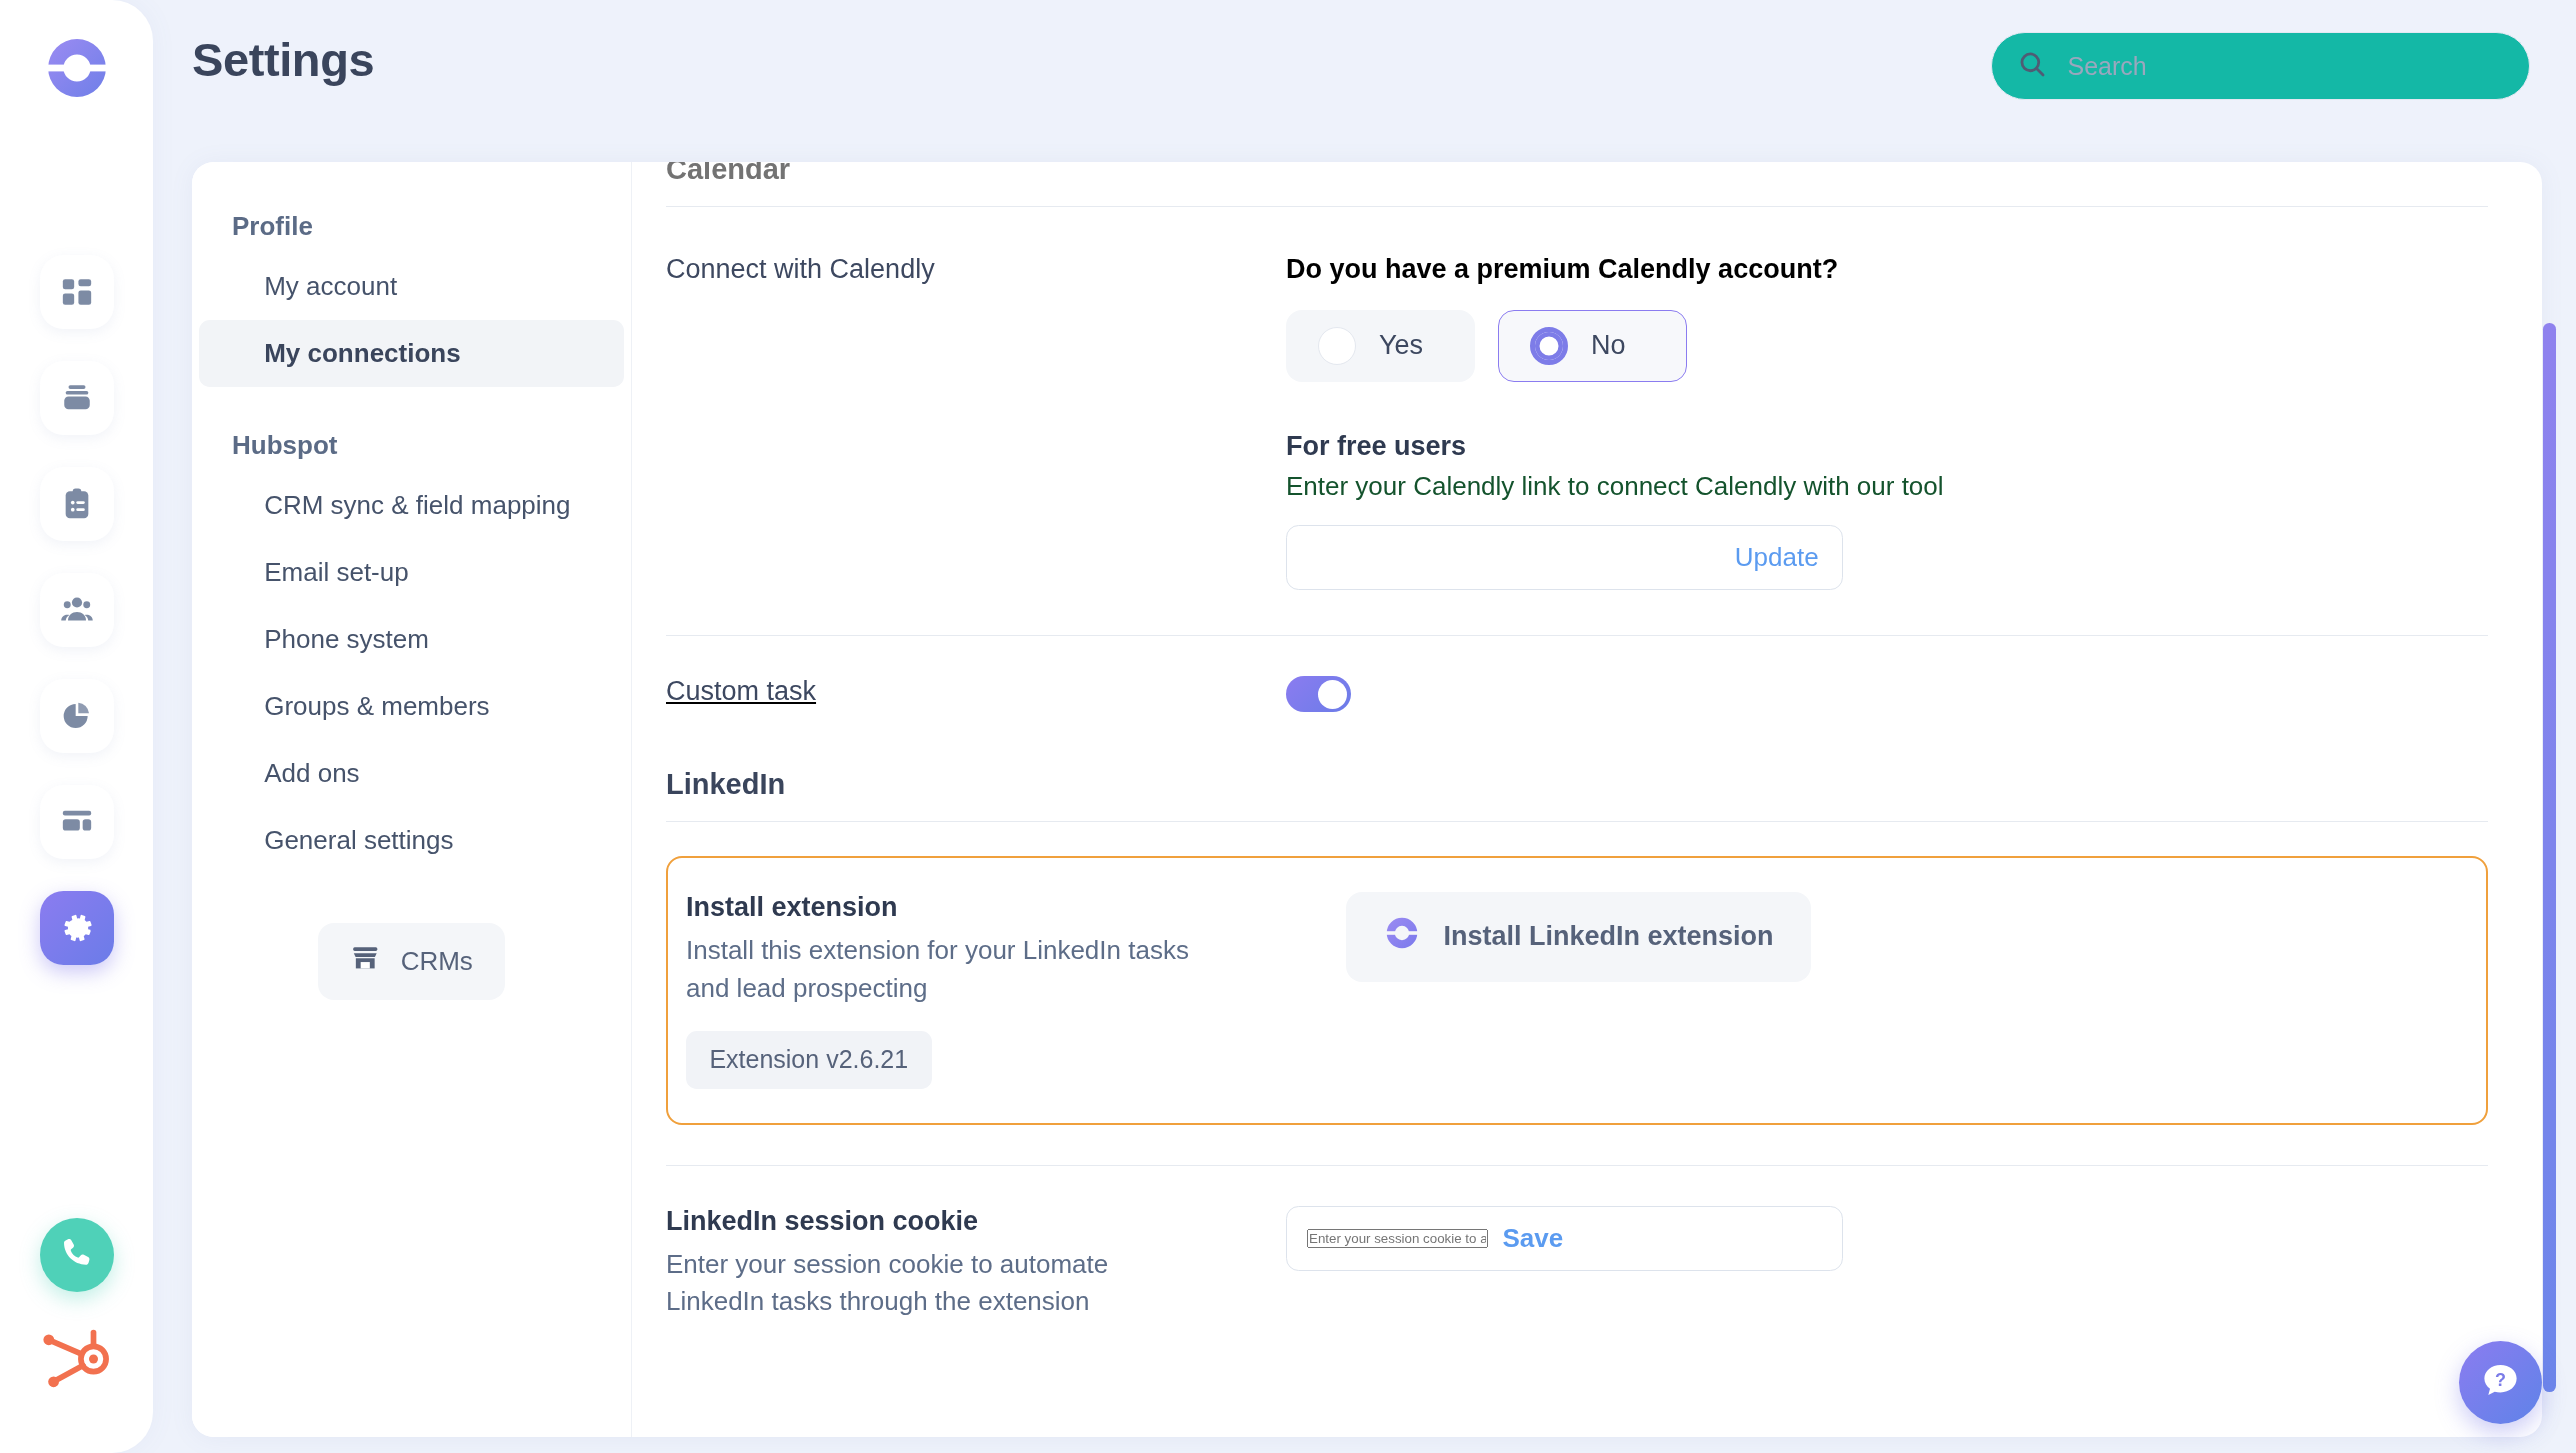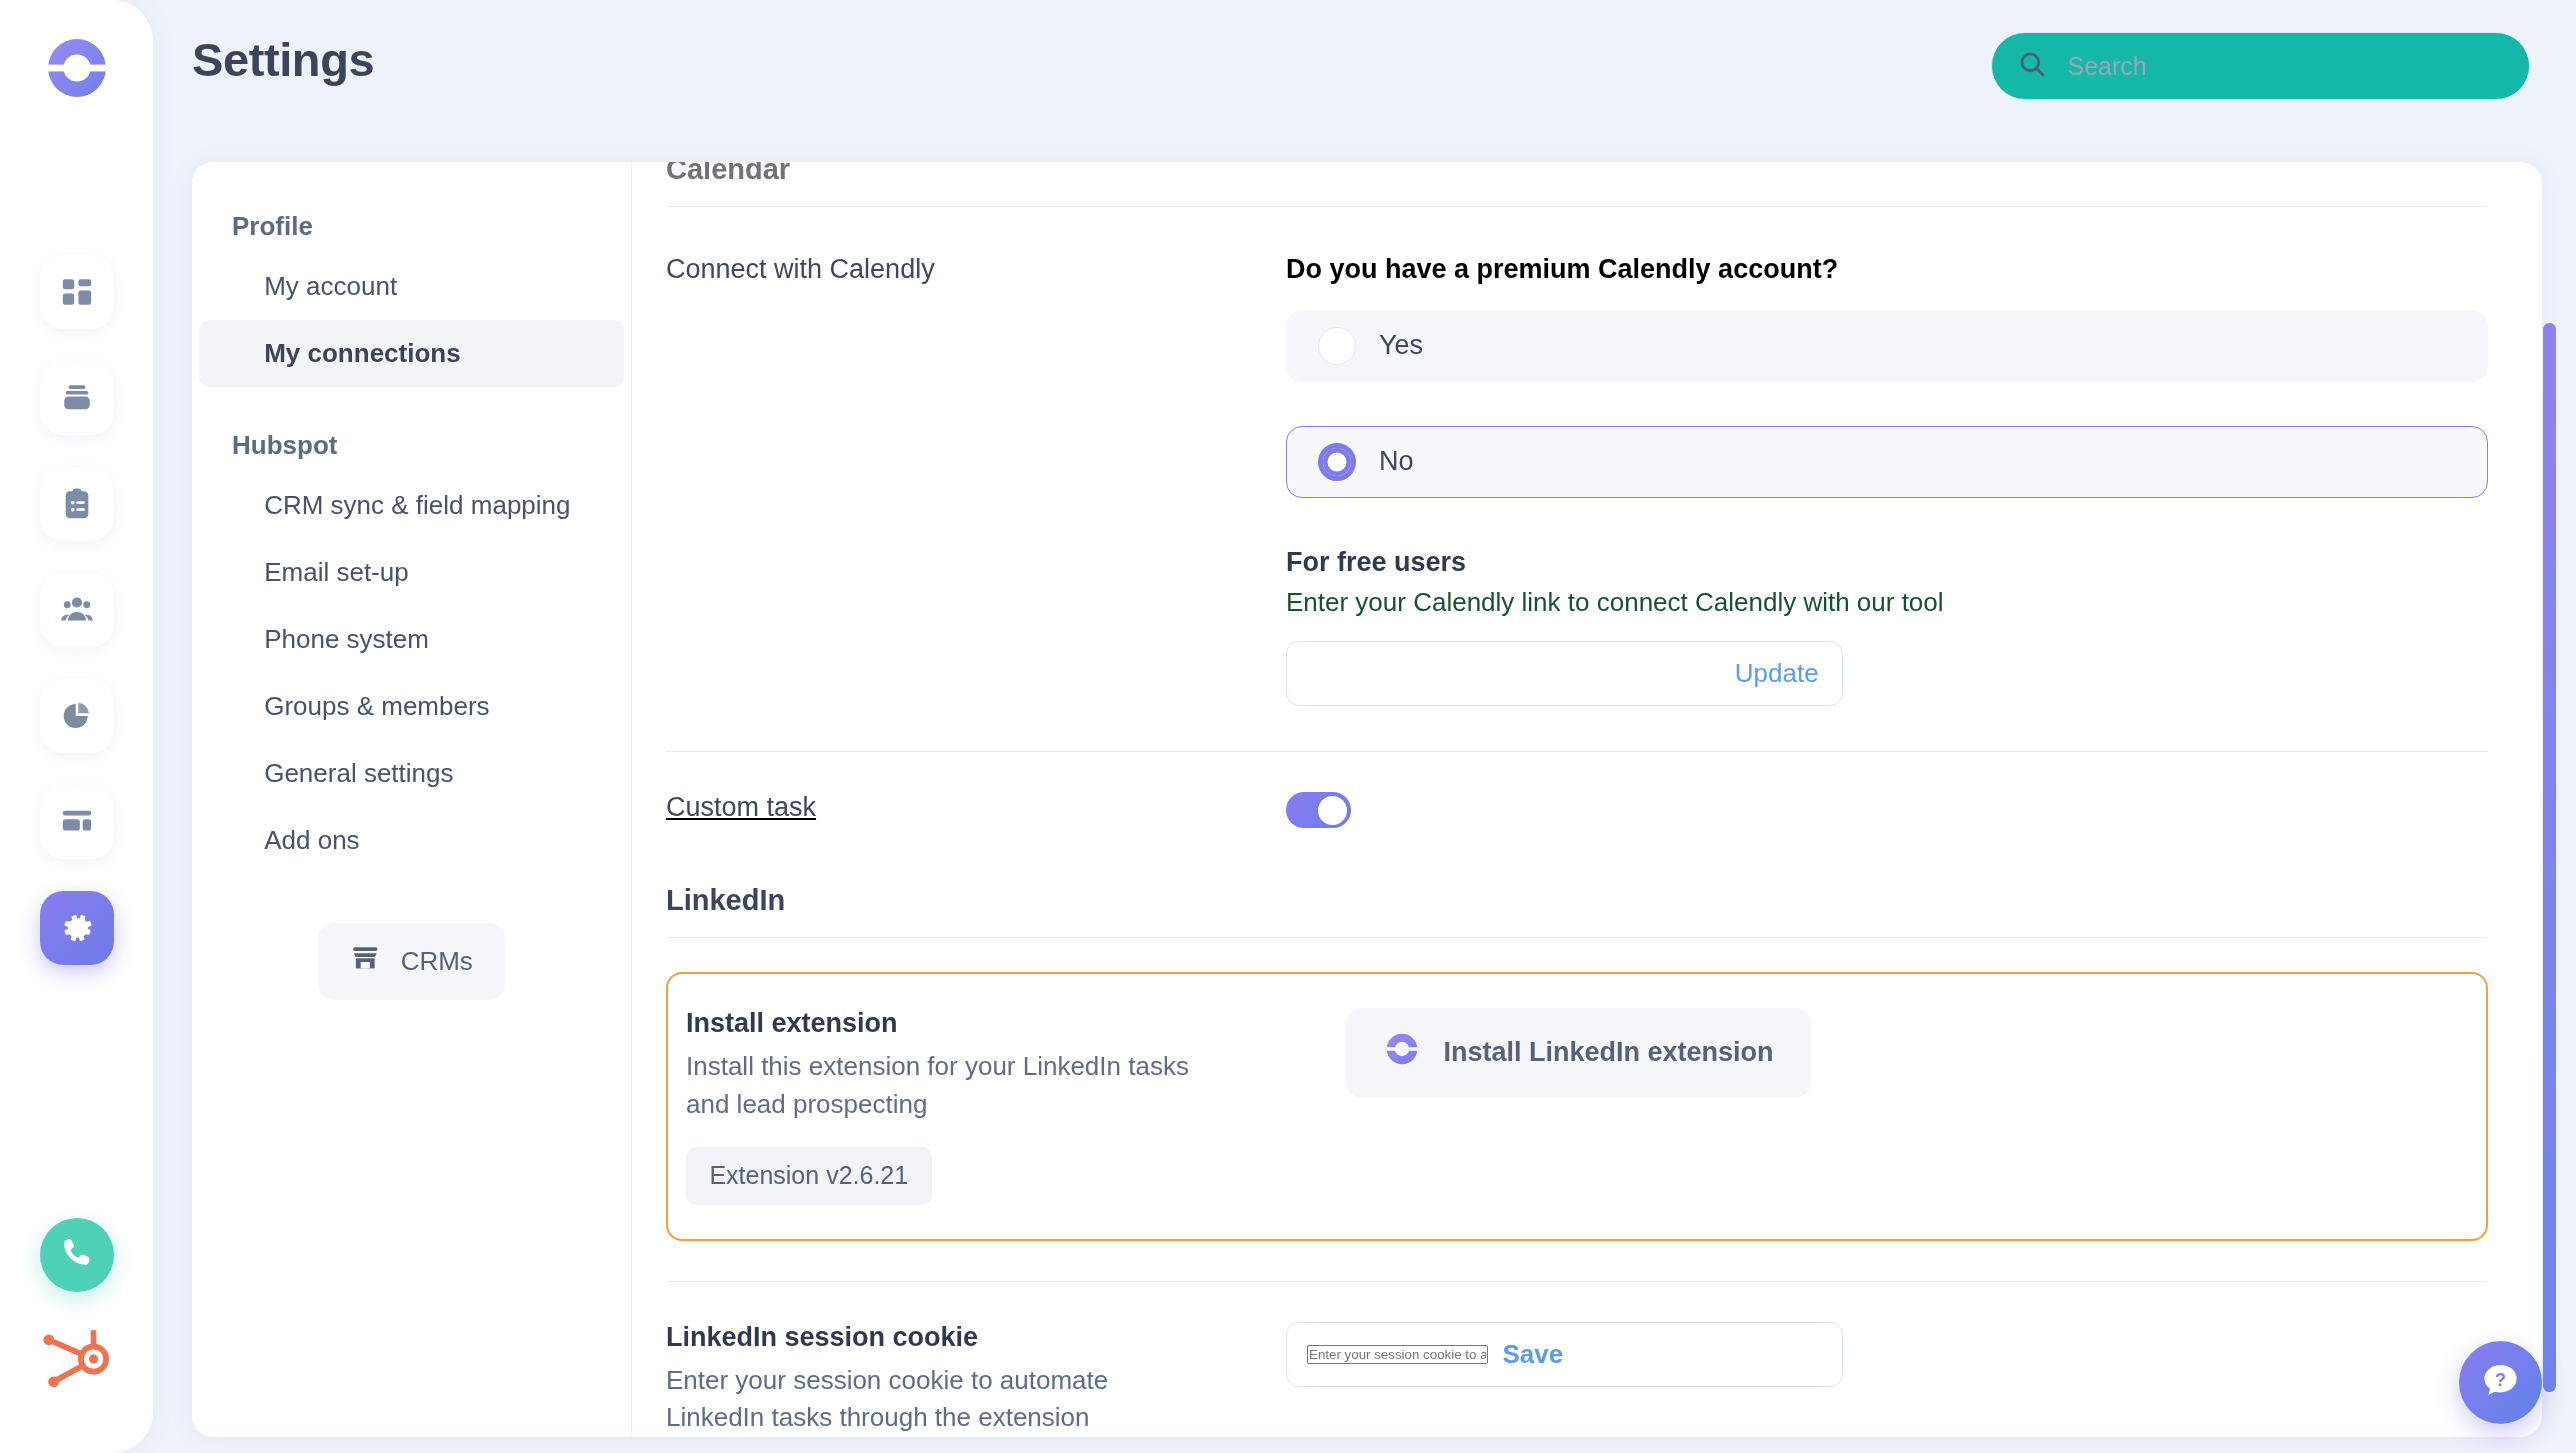--- a/index.html
+++ b/index.html
@@ -122,21 +122,21 @@
   .row-label {
     font-size: 27px; color: #3d4860; font-weight: 400;
   }
   .row-label-strong { font-size: 27px; color: #2f3a50; font-weight: 700; }
   .row-sub {
     font-size: 26px; color: #5d6d88; line-height: 1.45; margin-top: 9px; max-width: 503px;
   }
   .row-content { flex: 1; }
 
   .q-label { font-size: 27px; font-weight: 700; color: #000000; }
-  .radio-group { display: flex; gap: 44px; margin-top: 25px; flex-direction: column; }
+  .radio-group { display: flex; gap: 23px; margin-top: 25px; }
   .radio-pill {
     display: flex; align-items: center; gap: 23.4px;
     background: #f4f6f9; border: 1.8px solid transparent;
     border-radius: 16px; padding: 16px 40px 16px 30.5px;
     cursor: pointer; min-width: 189px;
   }
   .radio-pill.selected { border-color: #8b7cf0; background: #f7f8fb; }
   .radio-dot {
     width: 38px; height: 38px; border-radius: 50%;
     background: #ffffff; border: 1.8px solid #e4e8ef;
@@ -361,22 +361,22 @@
 
     <div class="nav-group-title">Profile</div>
     <div class="nav-item">My account</div>
     <div class="nav-item active">My connections</div>
 
     <div class="nav-group-title" style="margin-top:23.4px;">Hubspot</div>
     <div class="nav-item">CRM sync &amp; field mapping</div>
     <div class="nav-item">Email set-up</div>
     <div class="nav-item">Phone system</div>
     <div class="nav-item">Groups &amp; members</div>
+    <div class="nav-item">Add ons</div>
     <div class="nav-item">General settings</div>
-    <div class="nav-item">Add ons</div>
 
     <div class="crms-btn-wrap">
       <button class="crms-btn">
         <span>
           <svg width="30.5" height="30.5" viewBox="0 0 24 24" fill="#56627a">
             <rect x="2.5" y="3.4" width="19" height="2.8" rx="1.2"></rect>
             <path d="M3 8h18l-1.4 3H4.4z"></path>
             <path d="M4.6 12h14.8v8H4.6z"></path>
             <rect x="8.4" y="15" width="7.2" height="5" fill="#ffffff"></rect>
           </svg>

